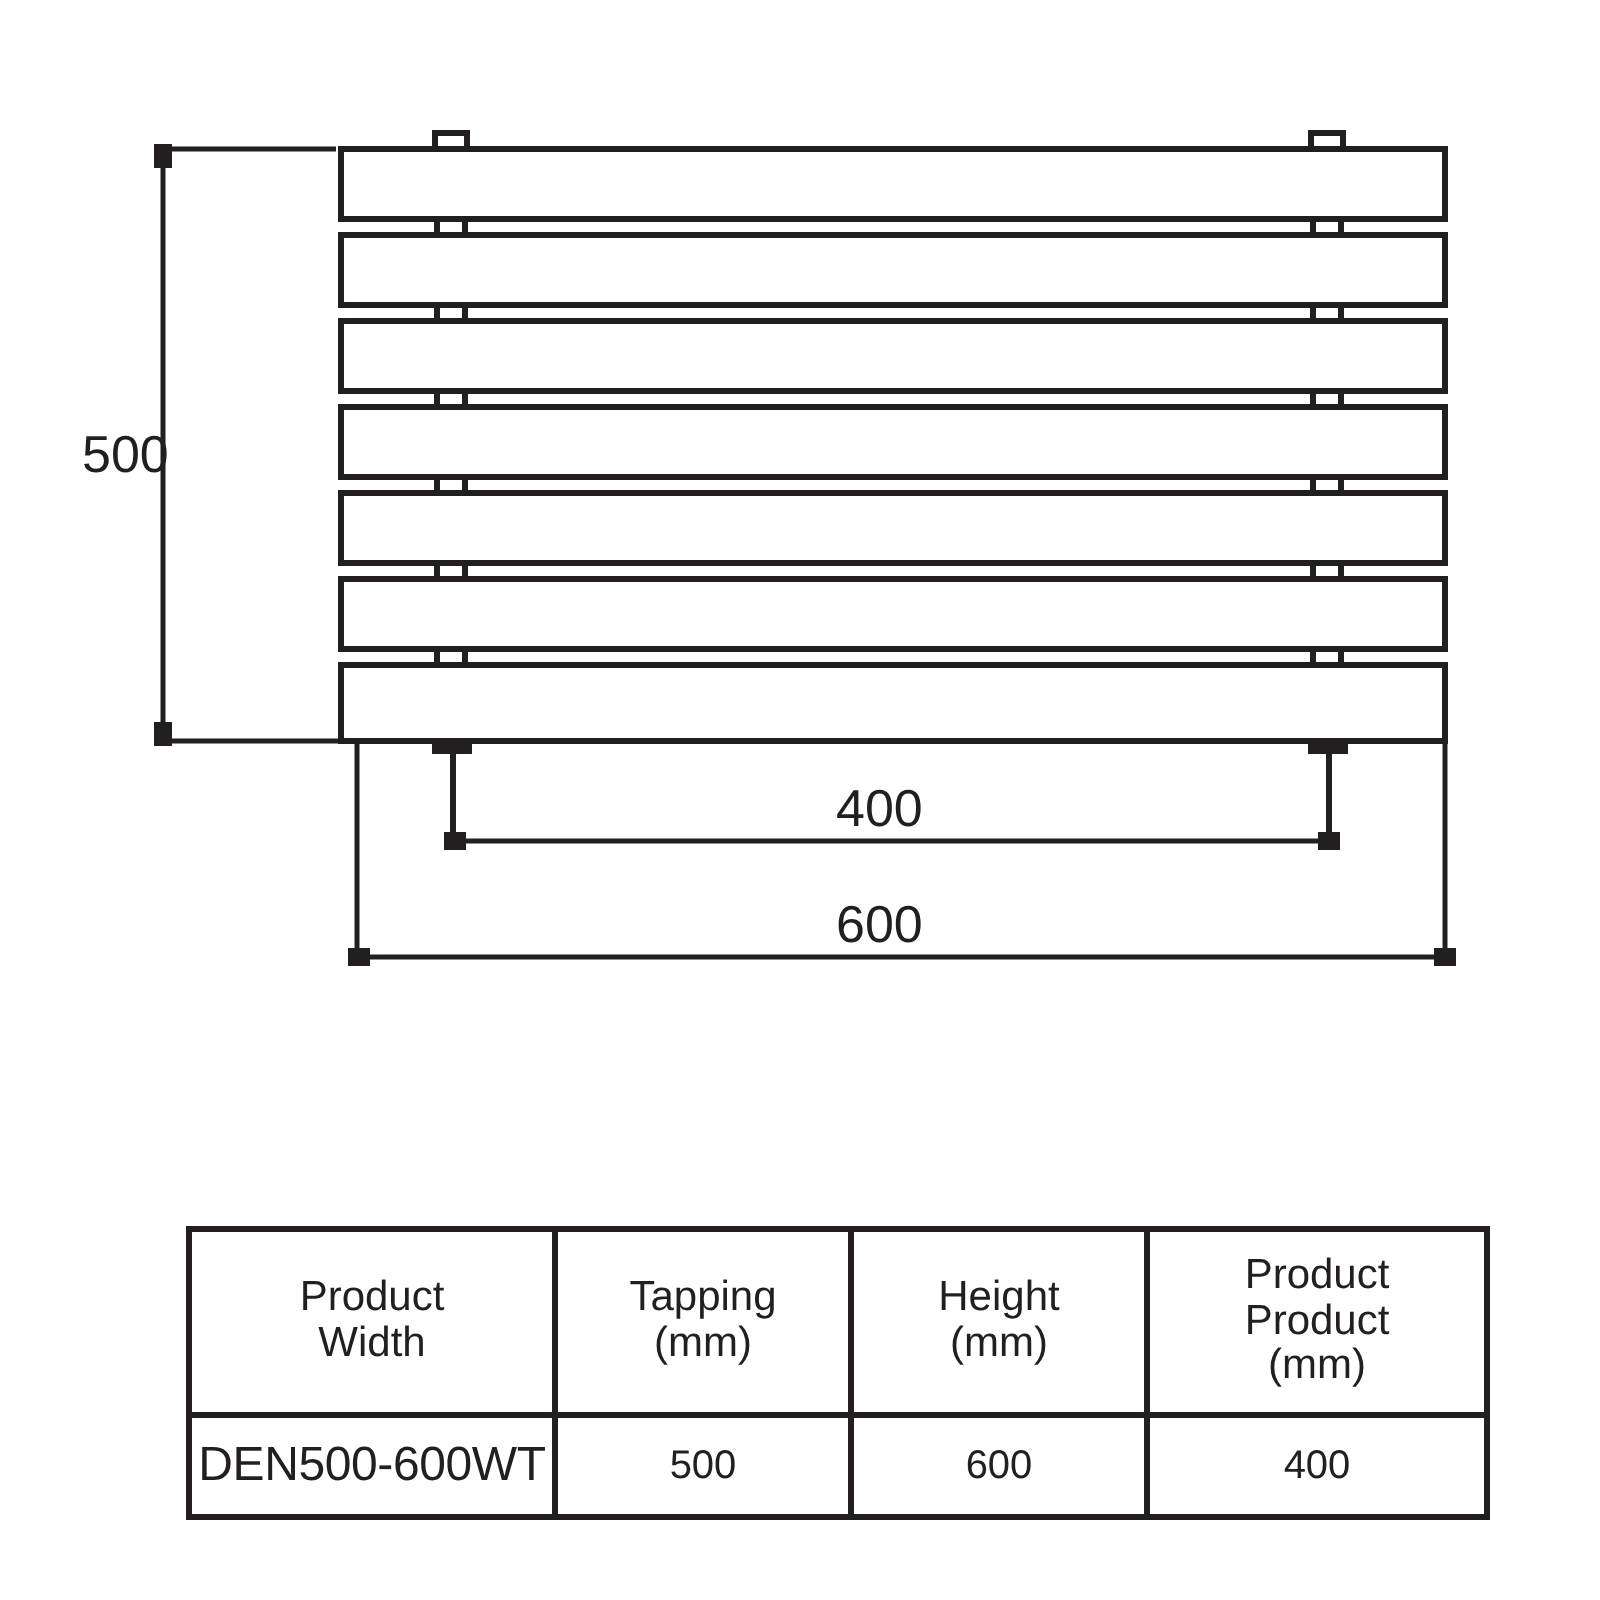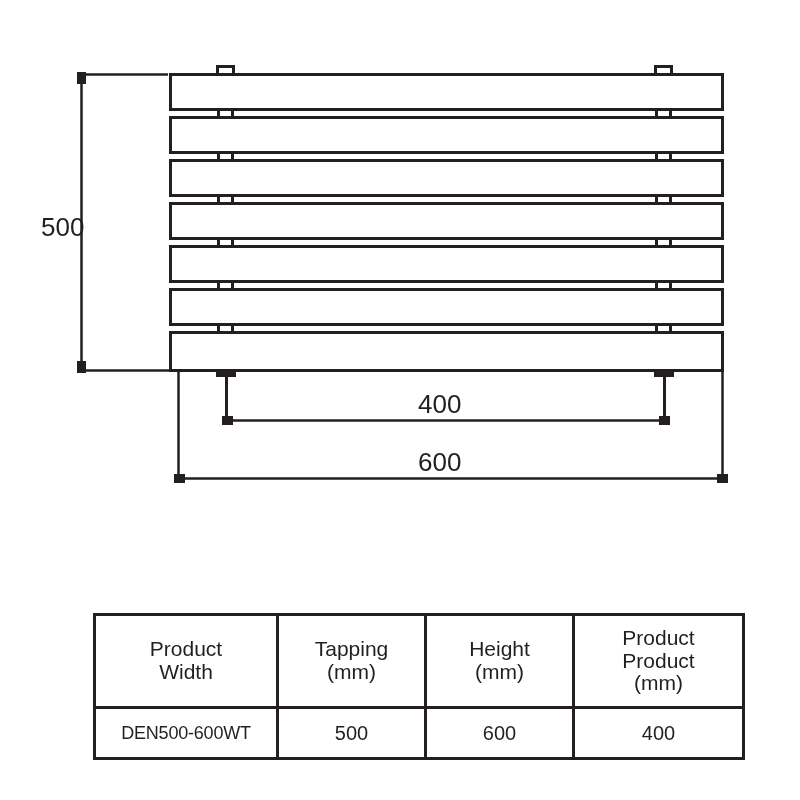--- a/index.html
+++ b/index.html
@@ -59,21 +59,21 @@
   #spec-table thead th {
     height: 90px;
     font-size: 21px;
     line-height: 1.08;
   }
   #spec-table tbody td {
     height: 48px;
     font-size: 20px;
   }
   #spec-table tbody td.code-cell {
-    font-size: 18px;
+    font-size: 24px;
     letter-spacing: -0.2px;
   }
   .hdr-line { display: block; }
 </style>
 </head>
 <body>
 
 <div id="page">
 
   <svg id="drawing-svg" viewBox="0 0 800 800">

